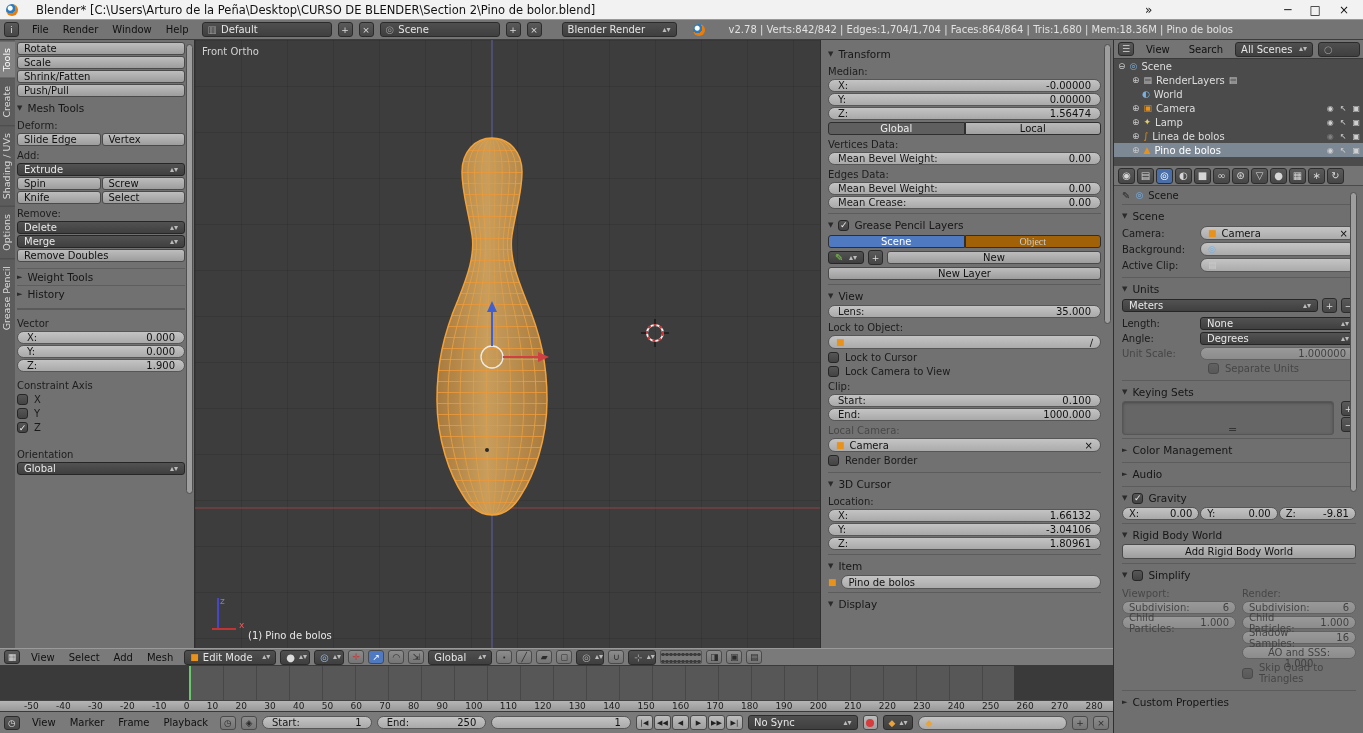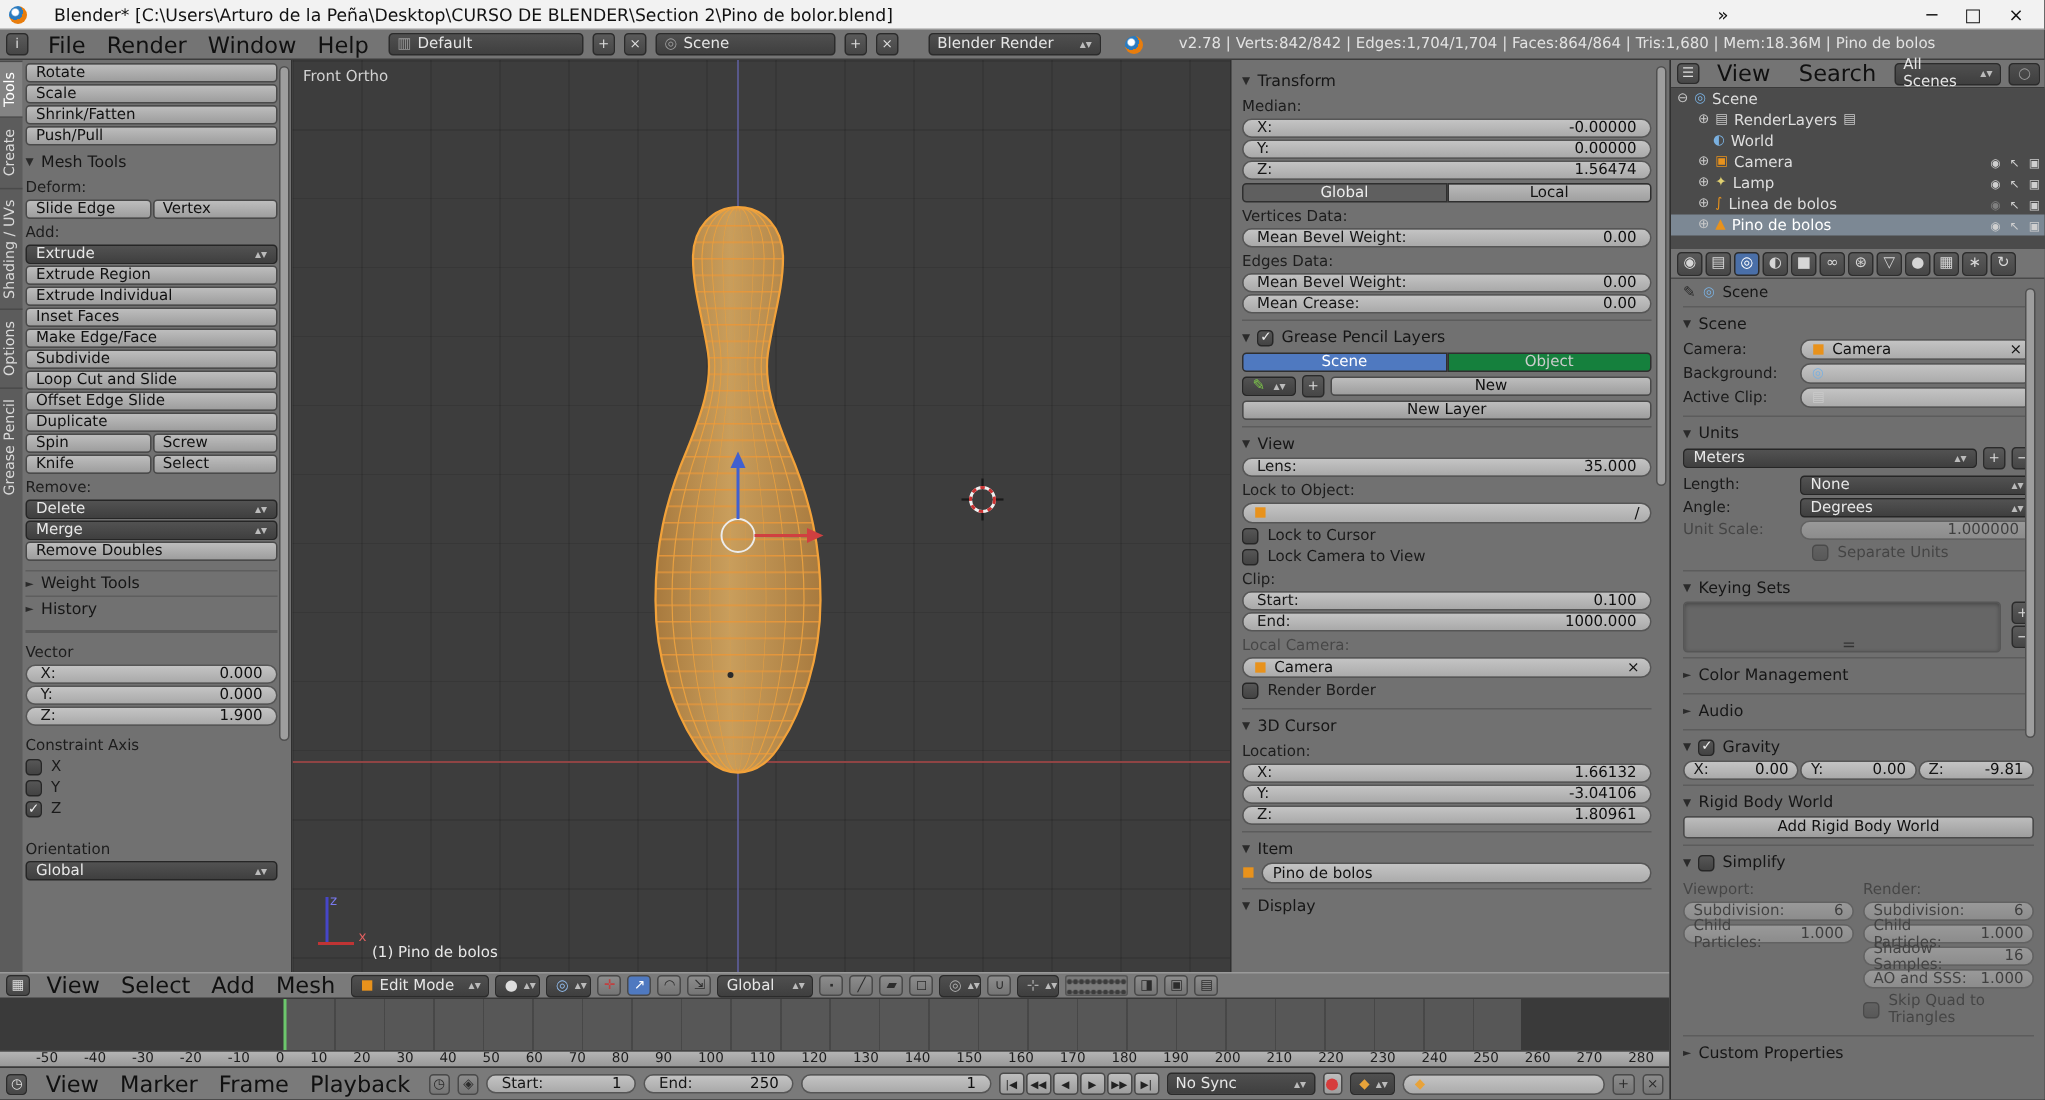--- a/index.html
+++ b/index.html
@@ -8,21 +8,21 @@
   .abs{position:absolute;gap:12px;}
   
   .titlebar{left:0;top:0;width:1363px;height:20px;background:#f2f2f2;display:flex;align-items:center;padding:0 6px;border-bottom:1px solid #999;}
   .blender-logo{width:12px;height:12px;border-radius:50%;background:radial-gradient(circle at 35% 35%,#fff 0 2px,#2b7bbf 3px 5px,#e87d0d 5px);margin-right:6px;flex:0 0 auto;}
   .titletext{font-size:11.5px;color:#111;white-space:nowrap;overflow:hidden;flex:1;}
   .wctl{display:flex;gap:18px;margin-right:8px;color:#111;font-size:12px;}
   .wctl span{cursor:default;}
   .ff-glyph{margin-right:120px;font-size:12px;}
   
   .infobar{left:0;top:20px;width:1363px;height:20px;background:#747474;border-bottom:1px solid #3c3c3c;display:flex;align-items:center;gap:6px;padding:0 4px;}
-  .menutxt{padding:0 7px;color:#101010;font-size:15px;}
+  .menutxt{padding:0 7px;color:#101010;font-size:10px;}
   .menurow{display:flex;align-items:center;}
   .darkbox{background:linear-gradient(#4f4f4f,#3f3f3f);border:1px solid #2b2b2b;border-radius:3px;color:#e6e6e6;height:15px;display:flex;align-items:center;padding:0 5px;font-size:10px;gap:4px;}
   .sqbtn{width:15px;height:15px;background:linear-gradient(#5a5a5a,#464646);border:1px solid #2b2b2b;border-radius:3px;color:#ddd;display:flex;align-items:center;justify-content:center;font-size:9px;}
   .stats{color:#e2e2e2;font-size:10px;margin-left:12px;white-space:nowrap;}
   .updn{color:#bbb;font-size:8px;line-height:1;}
   
   .toolshelf{left:0;top:40px;width:195px;height:608px;background:#717171;border-right:1px solid #2f2f2f;}
   .tabstrip{position:absolute;left:0;top:0;width:15px;height:608px;background:#5c5c5c;}
   .vtab{writing-mode:vertical-rl;transform:rotate(180deg);color:#d9d9d9;font-size:9.5px;padding:7px 1px;border-bottom:1px solid #4a4a4a;text-align:center;width:15px;}
   .shelfcontent{position:absolute;left:17px;top:2px;width:168px;}
@@ -50,21 +50,21 @@
   .axis-x{position:absolute;left:44px;top:580px;color:#e06060;font-size:9px;}
   
   .npanel{left:820px;top:40px;width:293px;height:608px;background:#717171;border-left:1px solid #2f2f2f;padding:3px 12px 0 7px;overflow:hidden;}
   .ppanel{border-top:1px solid #5c5c5c;padding-bottom:3px;}
   .ppanel:first-child{border-top:none;}
   .toggle2{display:flex;margin:2px 0;}
   .toggle2 div{flex:1;height:13px;display:flex;align-items:center;justify-content:center;font-size:10px;border:1px solid #2f2f2f;}
   .tg-on{background:#5f5f5f;color:#eee;border-radius:3px 0 0 3px;}
   .tg-off{background:linear-gradient(#b9b9b9,#a0a0a0);color:#111;border-radius:0 3px 3px 0;}
   .tg-blue{background:#4f79c0;color:#fff;border-radius:3px 0 0 3px;}
-  .tg-dark{background:#15803d;color:#ccc;border-radius:0 3px 3px 0;}
+  .tg-dark{background:#a16207;color:#ccc;border-radius:0 3px 3px 0;font-family:Liberation Serif, serif;}
   .objfield{background:linear-gradient(#c4c4c4,#ababab);border:1px solid #565656;border-radius:8px;height:14px;display:flex;align-items:center;gap:5px;padding:0 7px;font-size:10px;margin-bottom:1px;}
   .cube{color:#e8921c;font-size:9px;}
   .flex{display:flex;align-items:center;gap:4px;}
   .grow{flex:1;}
   
   .vheader{left:0;top:648px;width:1113px;height:18px;background:#7a7a7a;border-top:1px solid #9a9a9a;border-bottom:1px solid #3a3a3a;display:flex;align-items:center;gap:4px;padding:0 4px;}
   .hicon{width:16px;height:14px;background:linear-gradient(#8c8c8c,#757575);border:1px solid #4a4a4a;border-radius:3px;display:flex;align-items:center;justify-content:center;font-size:9px;color:#2c2c2c;}
   .hicon.on{background:#4f79c0;color:#fff;}
   .hicon.darkish{background:linear-gradient(#5a5a5a,#474747);color:#ddd;border-color:#2b2b2b;}
   .layers{width:42px;height:14px;background:radial-gradient(circle,#3c3c3c 1.5px,transparent 2px);background-size:4px 7px;border:1px solid #555;border-radius:2px;}
@@ -171,30 +171,20 @@
     <div class="lbl">Deform:</div>
     <div class="btnrow">
       <div class="btn">Slide Edge</div>
       <div class="btn">Vertex</div>
     </div>
     <div class="lbl">Add:</div>
     <div class="btn dark">
       <span>Extrude</span>
       <span class="updn">▴▾</span>
     </div>
-    <div>
-        <div class="btn">Extrude Region</div>
-        <div class="btn">Extrude Individual</div>
-        <div class="btn">Inset Faces</div>
-        <div class="btn">Make Edge/Face</div>
-        <div class="btn">Subdivide</div>
-        <div class="btn">Loop Cut and Slide</div>
-        <div class="btn">Offset Edge Slide</div>
-        <div class="btn">Duplicate</div>
-      </div>
     <div class="btnrow">
       <div class="btn">Spin</div>
       <div class="btn">Screw</div>
     </div>
     <div class="btnrow">
       <div class="btn">Knife</div>
       <div class="btn">Select</div>
     </div>
     <div class="lbl">Remove:</div>
     <div class="btn dark">
@@ -853,21 +843,21 @@
               <span class="pv">6</span>
             </div>
               <div class="pill" style="margin-bottom:2px;padding:0 6px;">
               <span>Child Particles:</span>
               <span class="pv">1.000</span>
             </div>
               <div class="pill" style="margin-bottom:2px;padding:0 6px;">
               <span>Shadow Samples:</span>
               <span class="pv">16</span>
             </div>
-              <div class="pill" style="margin-bottom:2px;padding:0 6px;">
+              <div class="pill" style="margin-bottom:2px;padding:0 6px;flex-direction:column;">
               <span>AO and SSS:</span>
               <span class="pv">1.000</span>
             </div>
             </div>
           <div class="chkrow">
             <span class="chk"></span>
             <span>Skip Quad to Triangles</span>
           </div>
         </div>
       </div>

